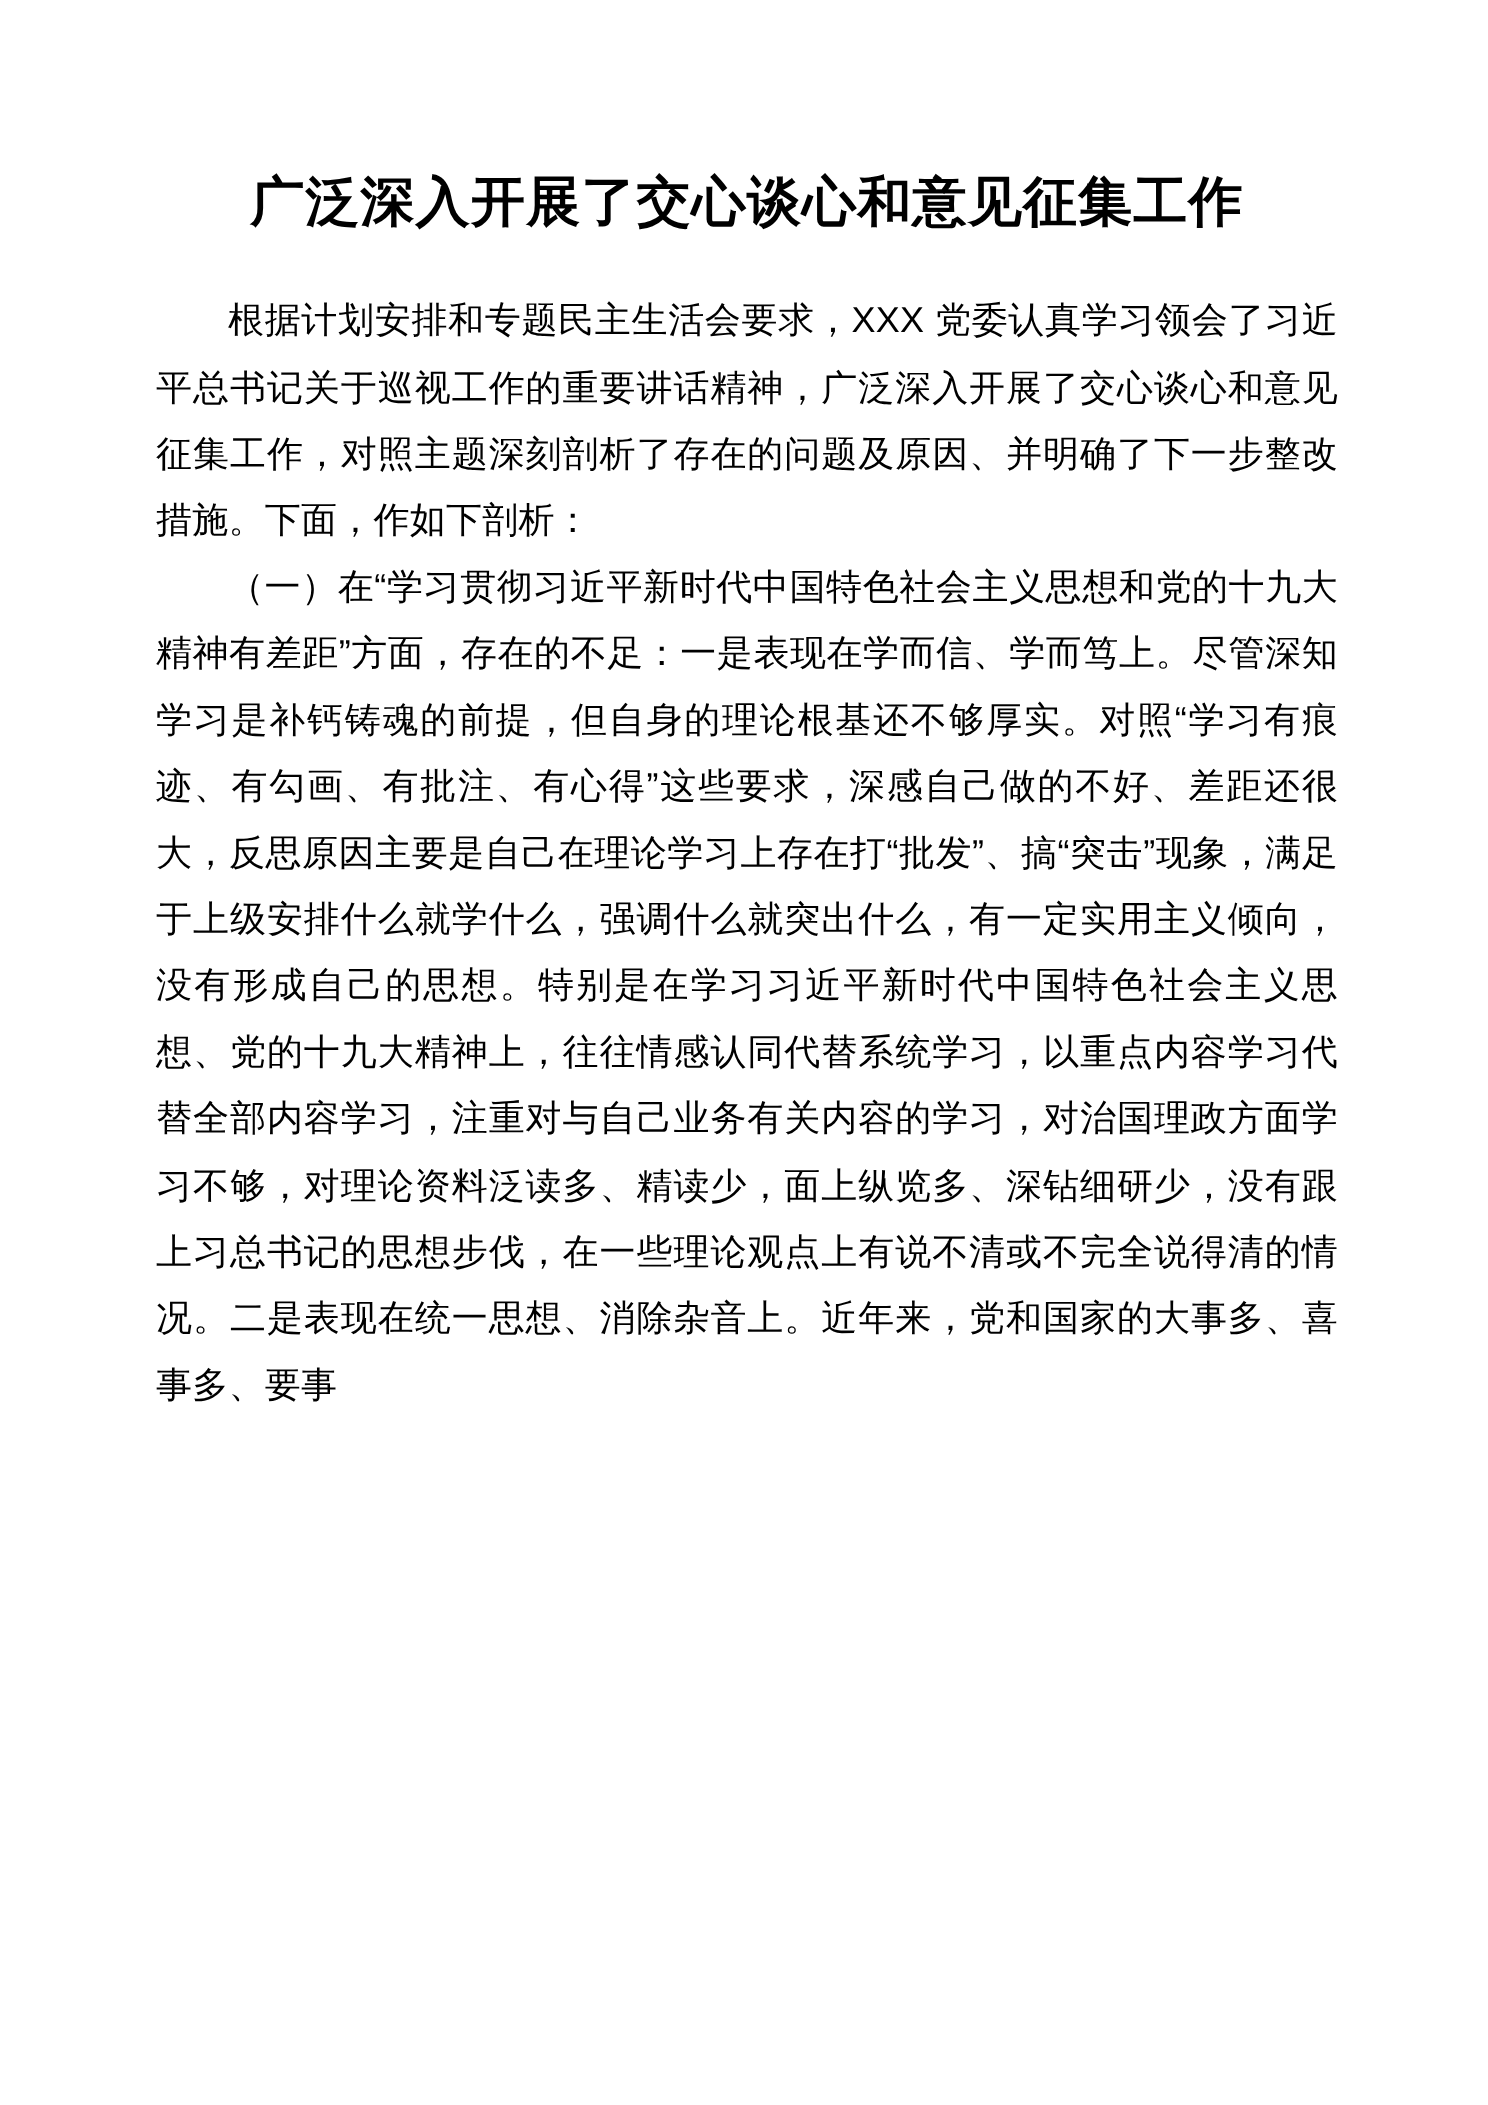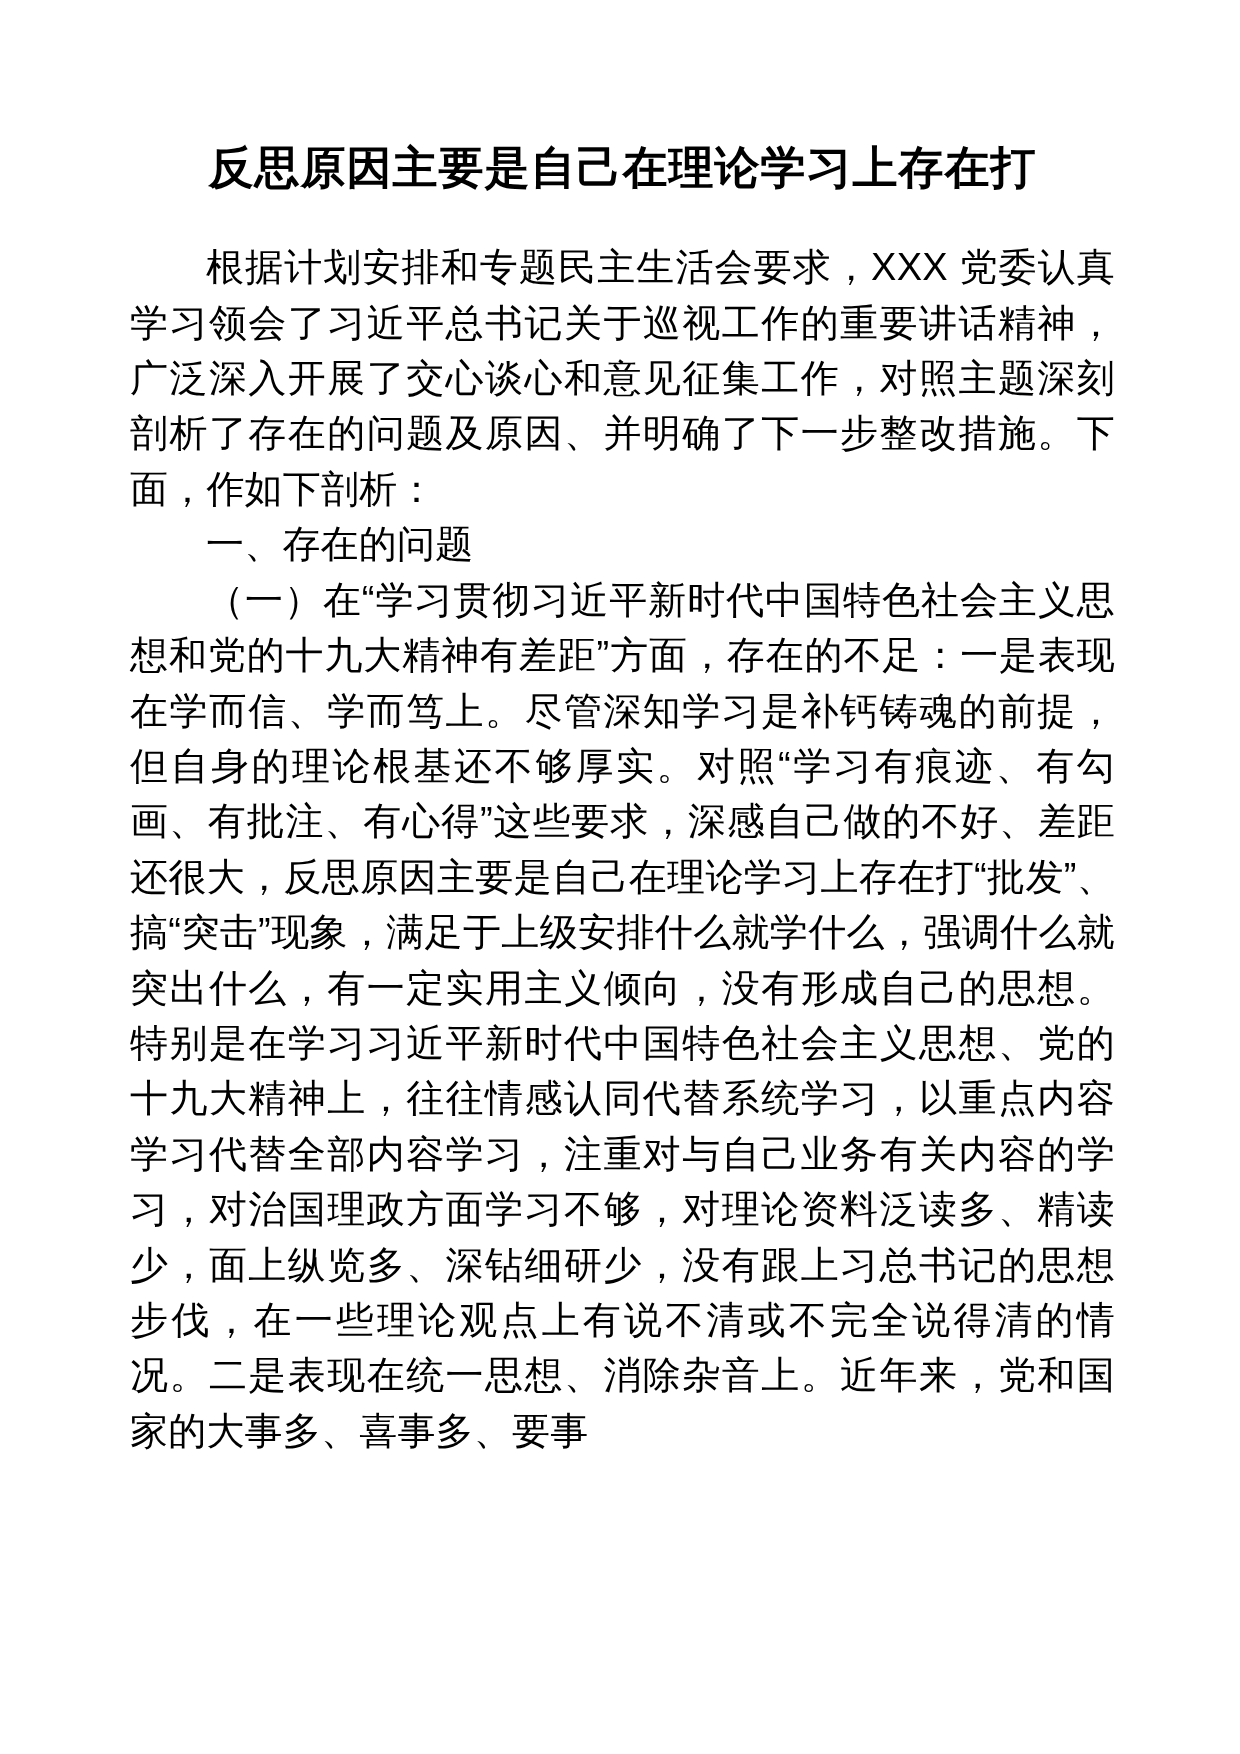--- a/index.html
+++ b/index.html
@@ -42,21 +42,21 @@
     letter-spacing: 1px;
     margin-top: 22px;
     margin-bottom: 0;
     line-height: 1.25;
     white-space: nowrap;
   }
   .body-block {
     margin-top: 44px;
   }
   p.para {
-    font-size: 38px;
+    font-size: 30px;
     line-height: 55.4px;
     margin: 0;
     text-align: justify;
     text-justify: inter-ideograph;
     letter-spacing: 0.2px;
     text-indent: 2em;
     word-break: break-all;
   }
   b.em {
     font-weight: normal;
@@ -66,25 +66,24 @@
   }
 </style>
 </head>
 <body>
 
 <div id="page">
   <div class="content">
 
     <div class="notice"></div>
 
-    <div class="doc-title">反思原因主要是自己在理论学习上存在打</div>
+    <div class="doc-title">广泛深入开展了交心谈心和意见征集工作</div>
 
     <div class="body-block">
 
       <p class="para">根据计划安排和专题民主生活会要求，XXX 党委认真学习领会了习近平总书记关于巡视工作的重要讲话精神，广泛深入开展了交心谈心和意见征集工作，对照主题深刻剖析了存在的问题及原因、并明确了下一步整改措施。下面，作如下剖析：</p>
 
-      <p class="para nojust">一、存在的问题</p>
 
       <p class="para"><span>（一）在“学习贯彻习近平新时代中国特色社会主义思想和党的十九大精神有差距”方面，存在的不足：</span><b class="em">一是表现在学而信、学而笃上。</b><span>尽管深知学习是补钙铸魂的前提，但自身的理论根基还不够厚实。对照“学习有痕迹、有勾画、有批注、有心得”这些要求，深感自己做的不好、差距还很大，反思原因主要是自己在理论学习上存在打“批发”、搞“突击”现象，满足于上级安排什么就学什么，强调什么就突出什么，有一定实用主义倾向，没有形成自己的思想。特别是在学习习近平新时代中国特色社会主义思想、党的十九大精神上，往往情感认同代替系统学习，以重点内容学习代替全部内容学习，注重对与自己业务有关内容的学习，对治国理政方面学习不够，对理论资料泛读多、精读少，面上纵览多、深钻细研少，没有跟上习总书记的思想步伐，在一些理论观点上有说不清或不完全说得清的情况。</span><b class="em">二是表现在统一思想、消除杂音上。</b><span>近年来，党和国家的大事多、喜事多、要事</span></p>
 
     </div>
   </div>
 </div>
 
 </body></html>

